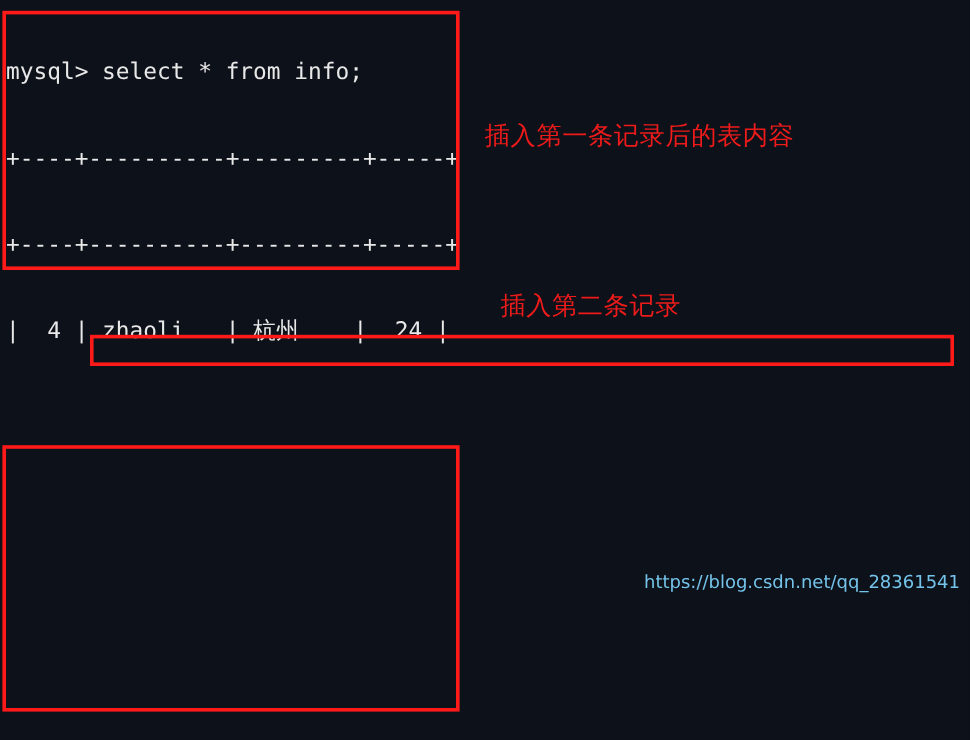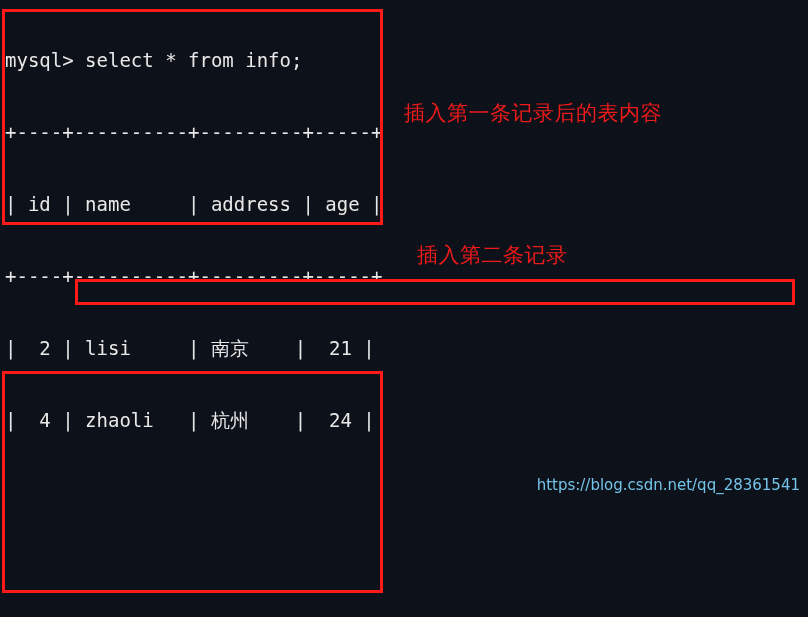--- a/index.html
+++ b/index.html
@@ -98,23 +98,21 @@
   }
 </style>
 </head>
 <body>
 
 <div id="screen">
 
   <div class="term">
     <div class="term-line">mysql&gt; select * from info;</div>
     <div class="term-line">+----+----------+---------+-----+</div>
-    <div class="term-line">| id | name     | address | age |</div>
     <div class="term-line">+----+----------+---------+-----+</div>
-    <div class="term-line">|  2 | lisi     | 南京    |  21 |</div>
     <div class="term-line">|  4 | zhaoli   | 杭州    |  24 |</div>
     
     
     
     
     
     
     
     
     

